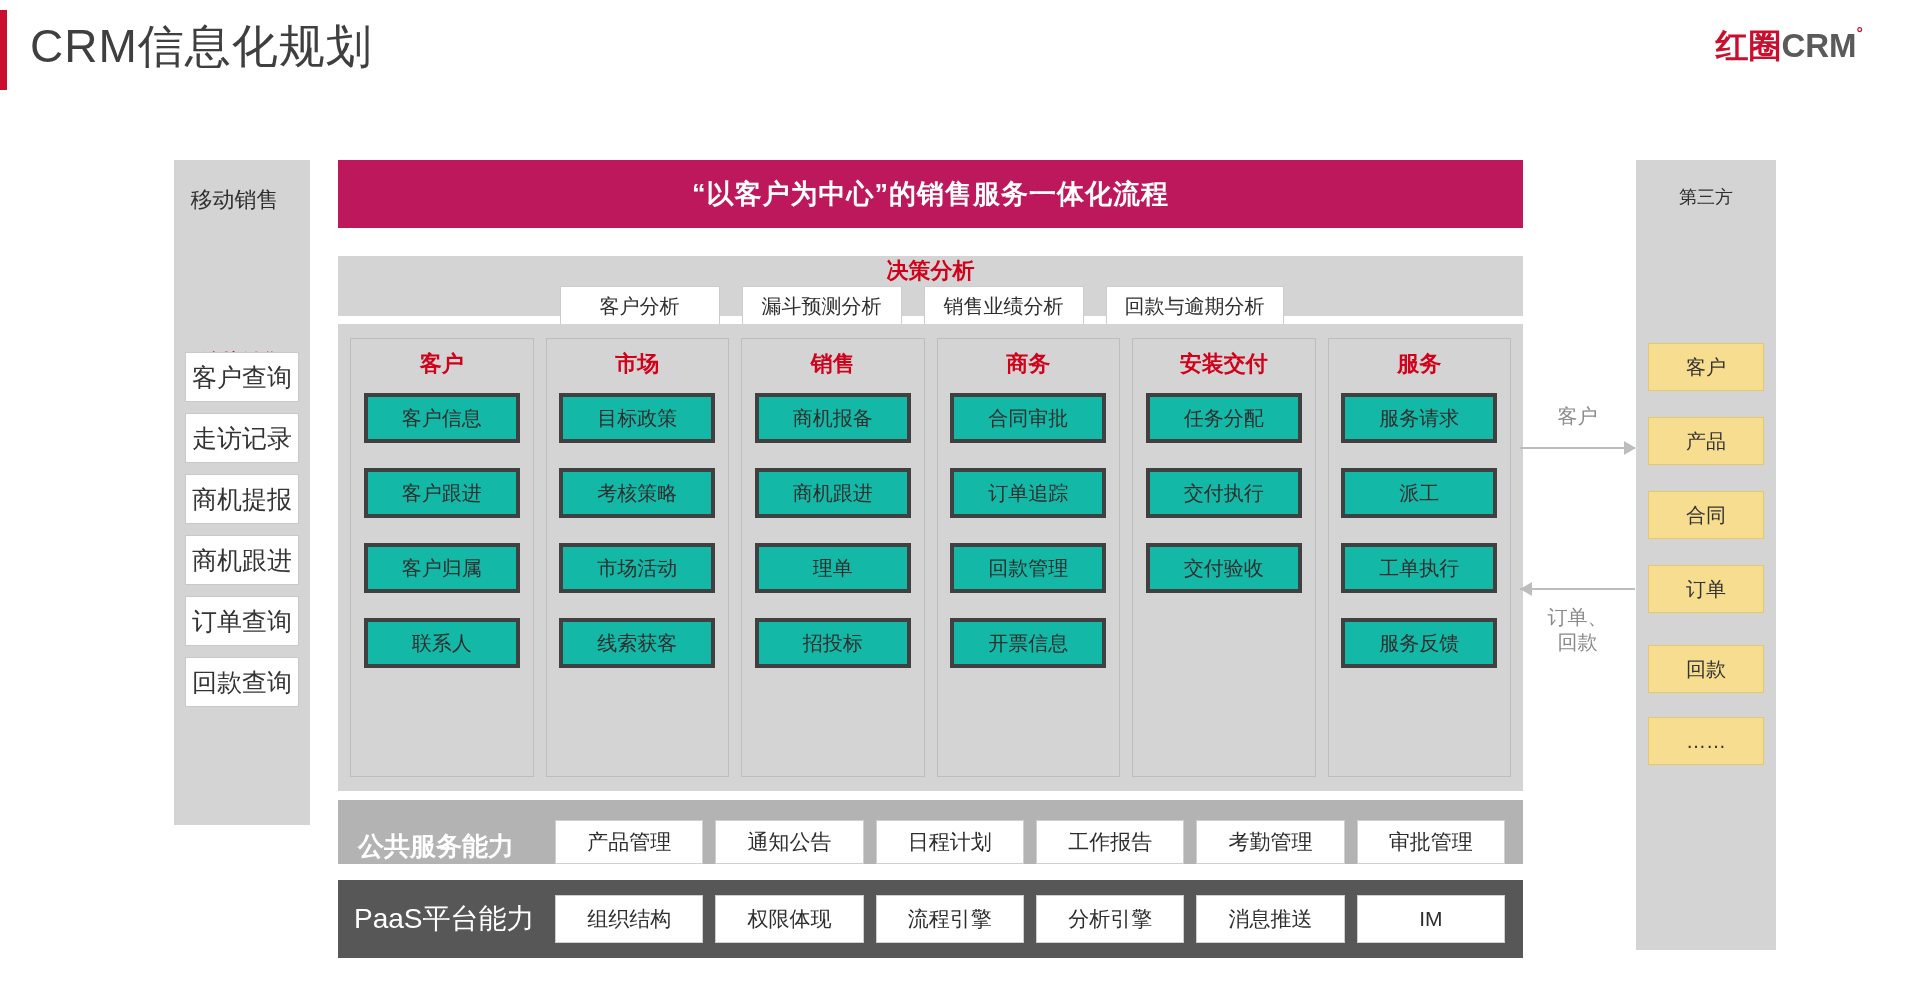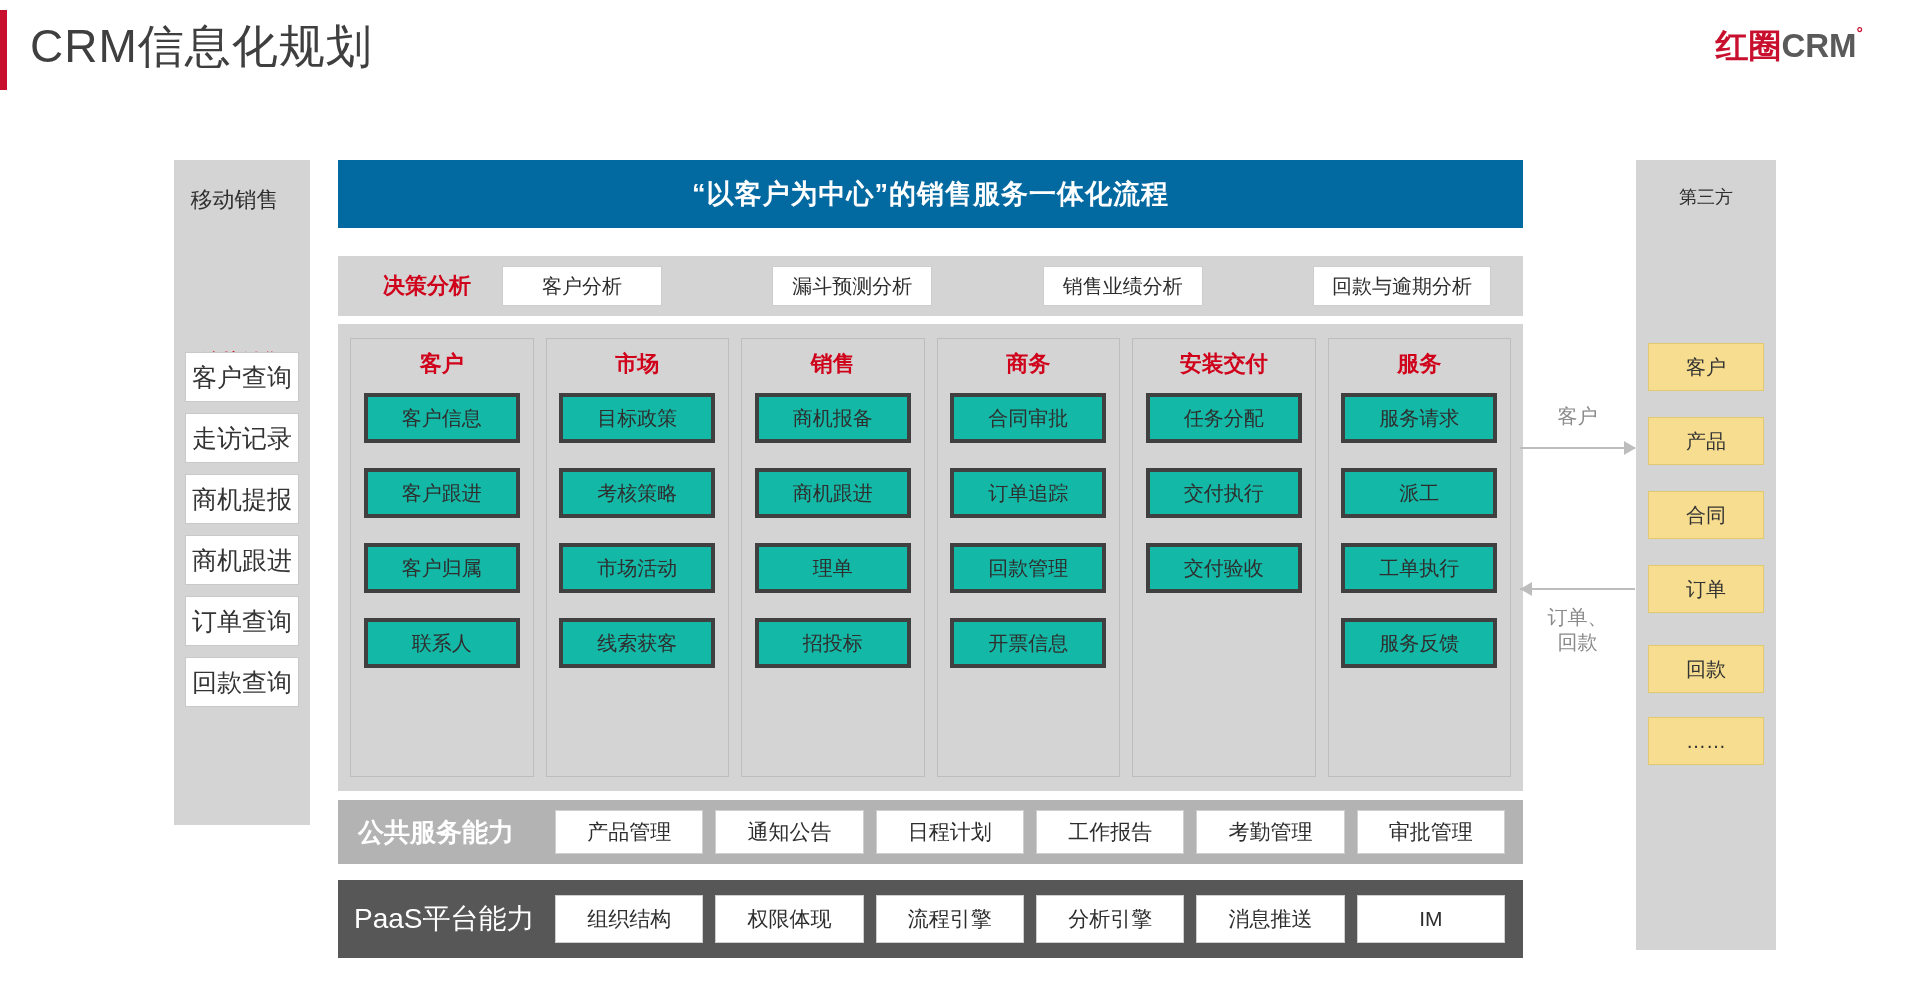--- a/index.html
+++ b/index.html
@@ -88,39 +88,40 @@
     align-items: center;
     justify-content: center;
     font-size: 25px;
     color: #333333;
   }
   .banner {
     position: absolute;
     left: 338px; top: 160px;
     width: 1185px;
     height: 68px;
-    background: #0369a1;
+    background: #be185d;
     color: #ffffff;
     font-size: 27px;
     font-weight: bold;
     display: flex;
     align-items: center;
     justify-content: center;
     letter-spacing: 1px;
   }
 
   .analysis-band {
     position: absolute;
     left: 338px; top: 256px;
     width: 1185px;
     height: 60px;
     background: #d4d4d4;
     display: flex;
     align-items: center;
     padding: 0 14px;
+    flex-direction: column;
   }
   .analysis-label {
     width: 150px;
     text-align: center;
     font-size: 22px;
     font-weight: bold;
     color: #d0021b;
     flex: none;
   }
   .analysis-items {
@@ -184,21 +185,21 @@
   }
 
   
   .pub-band {
     position: absolute;
     left: 338px; top: 800px;
     width: 1185px;
     height: 64px;
     background: #b3b3b3;
     display: flex;
-    align-items: center;
+    align-items: flex-end;
     padding: 0 12px;
   }
   .pub-label {
     font-size: 26px;
     color: #ffffff;
     font-weight: bold;
     width: 205px;
     flex: none;
     padding-left: 8px;
   }

